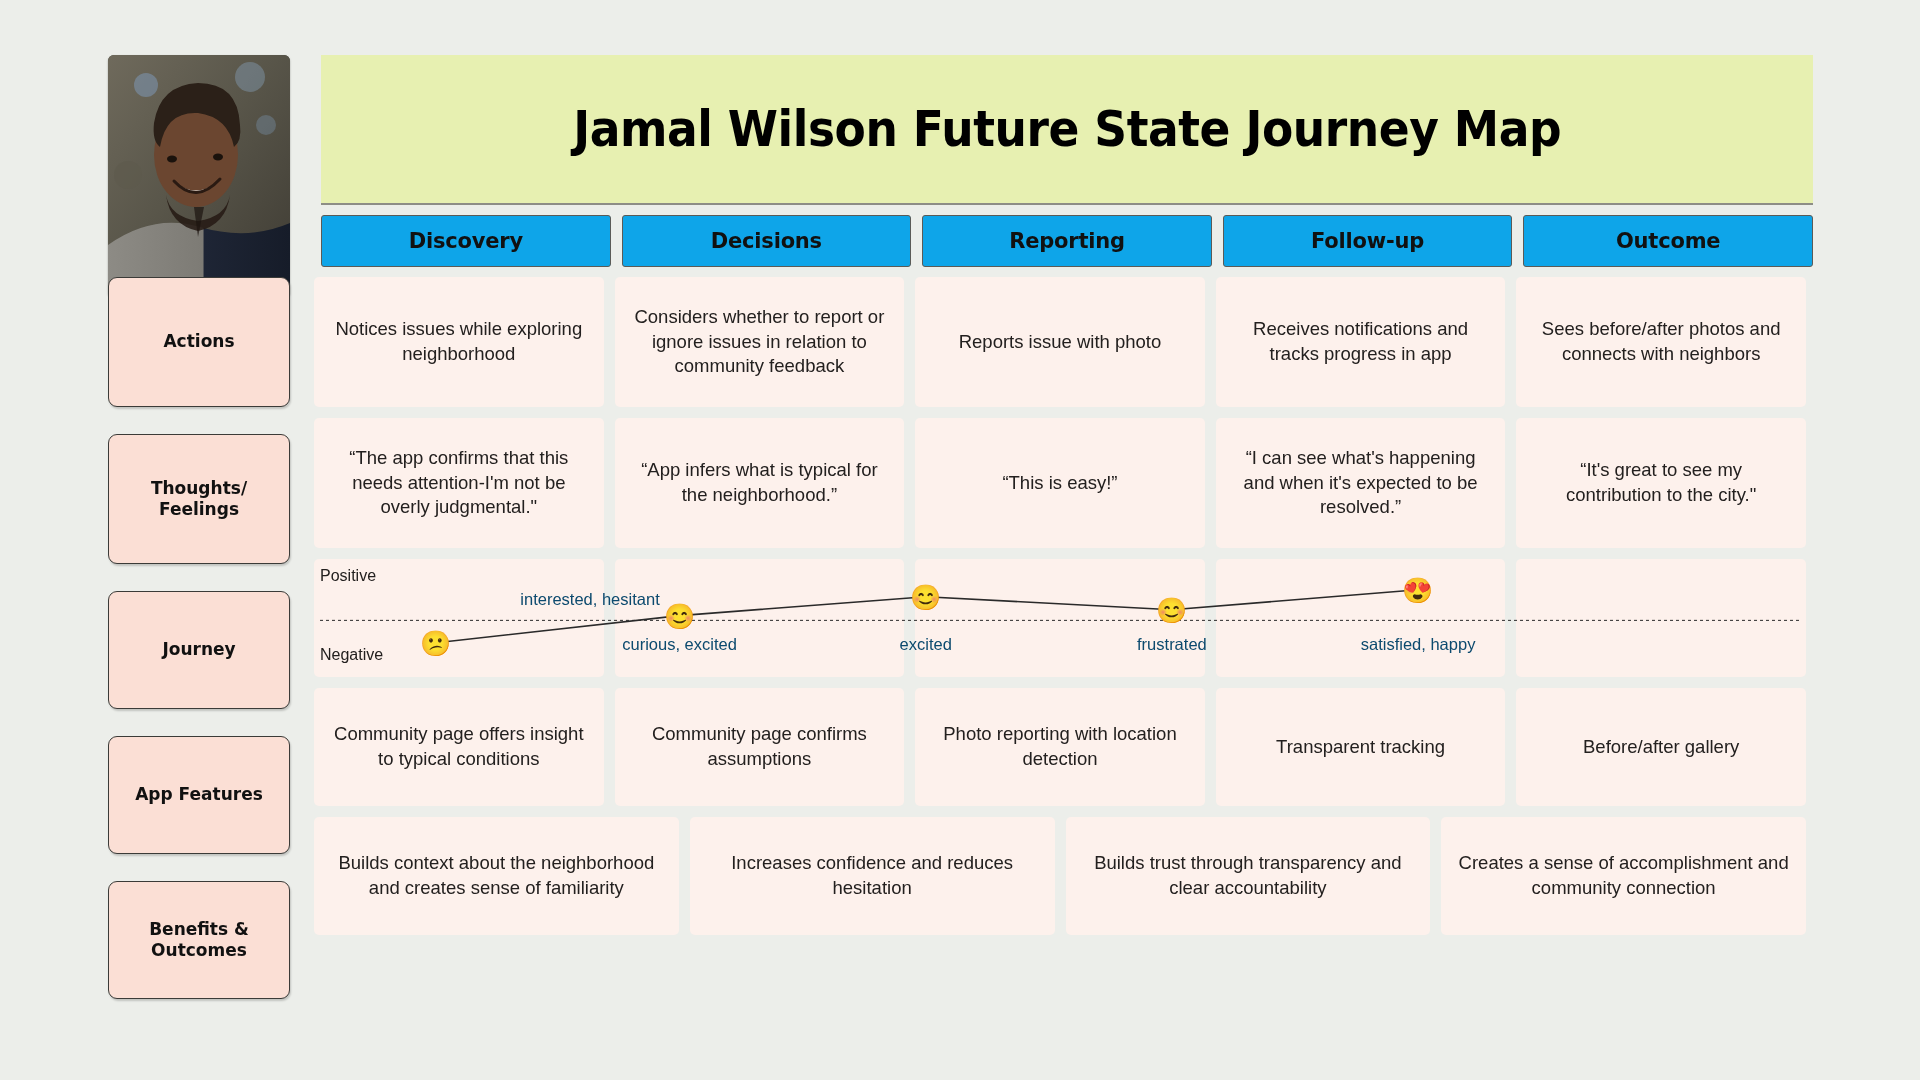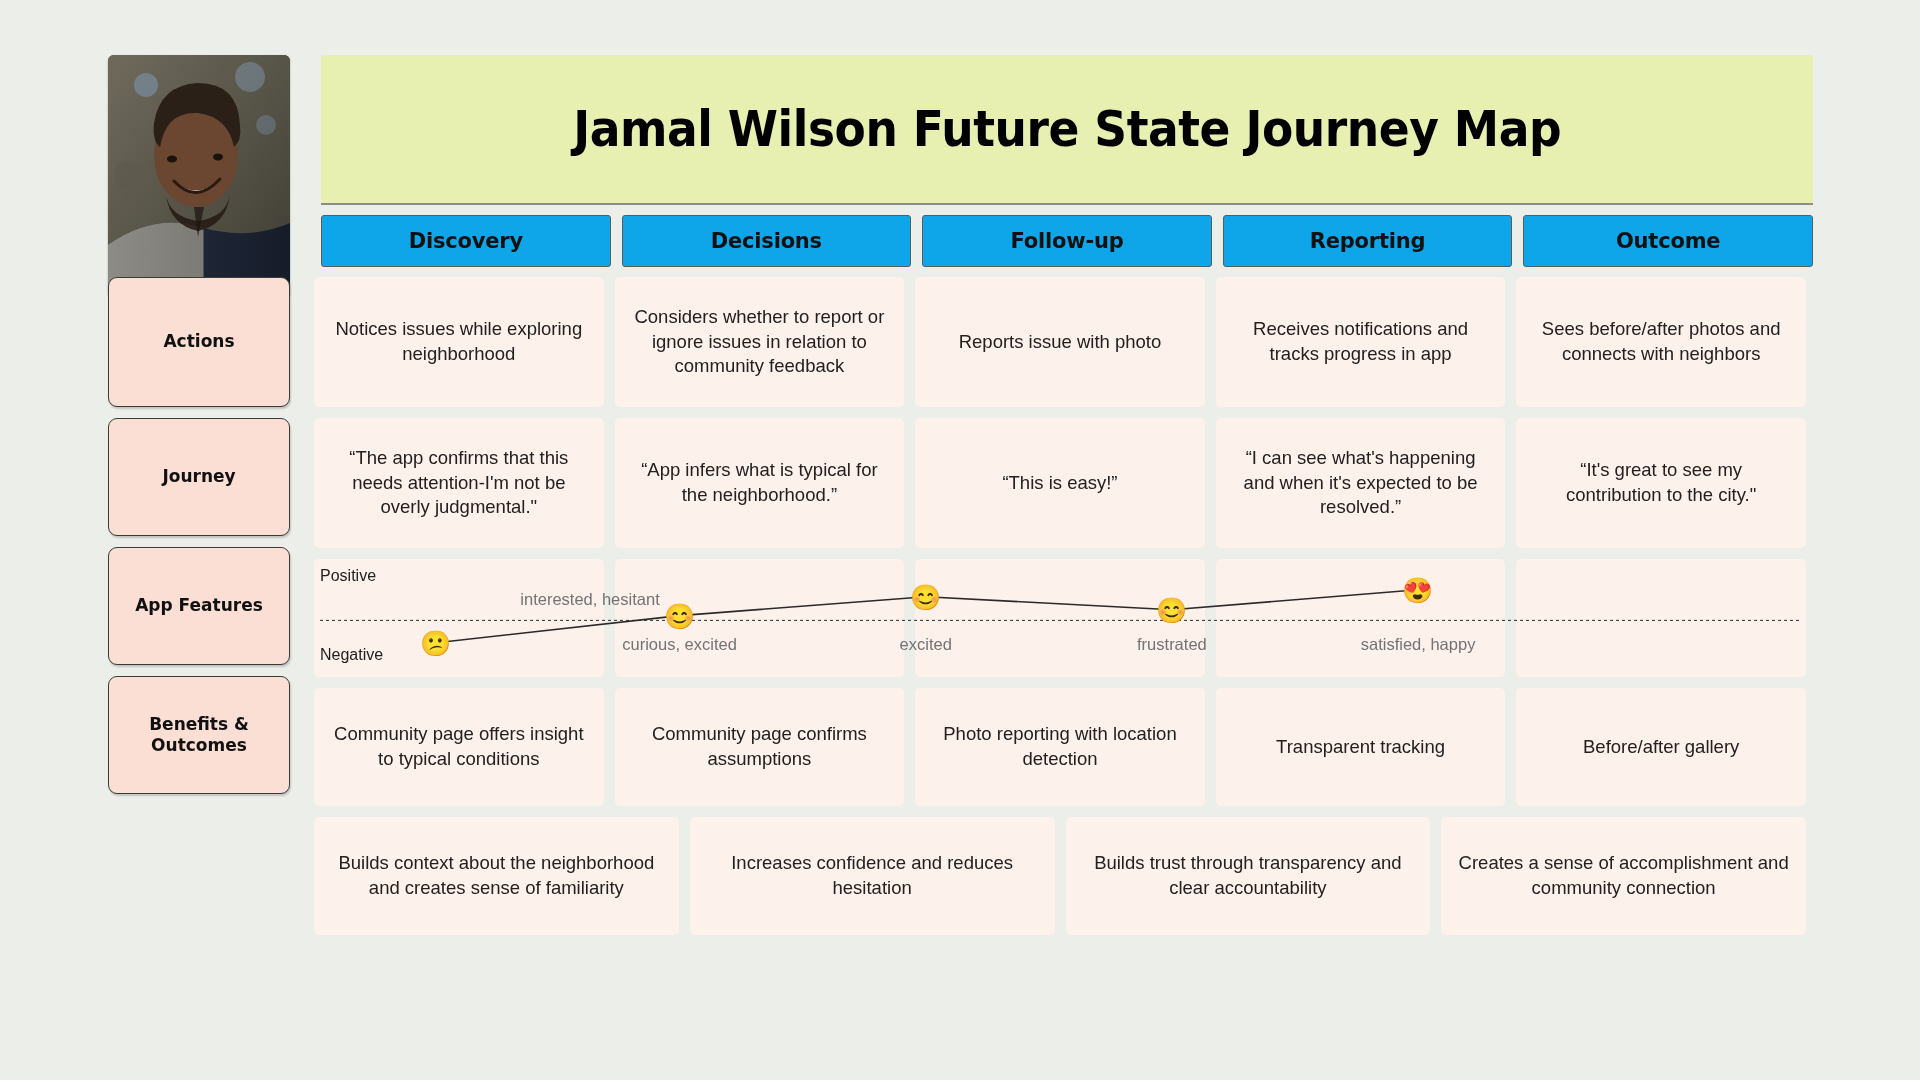--- a/index.html
+++ b/index.html
@@ -72,21 +72,21 @@
   }
 
   .rowlabels {
     position: absolute; left: 0; top: 62px;
     width: 182px;
   }
   .rowlabel {
     background: #fbdfd5;
     border: 1.5px solid #3b3b38;
     border-radius: 9px;
-    margin-bottom: 11px;
+    margin-bottom: 27px;
     display: flex; align-items: center; justify-content: center;
     text-align: center;
     font-family: "DejaVu Sans", sans-serif;
     font-weight: 700;
     font-size: 17px;
     line-height: 1.25;
     color: #111;
     box-shadow: 1px 2px 2px rgba(0,0,0,.18);
     padding: 0 6px;
   }
@@ -137,21 +137,21 @@
     position: absolute;
     font-size: 16px;
     color: #23201f;
     white-space: nowrap;
   }
   .axis-positive { left: 6px;  top: 8px; }
   .axis-negative { left: 6px;  top: 87px; }
   .mood-note {
     position: absolute;
     font-size: 16.5px;
-    color: #737373;
+    color: #0c4a6e;
     white-space: nowrap;
     transform: translateX(-50%);
   }
   .emoji {
     position: absolute;
     font-size: 25px;
     line-height: 1;
     transform: translate(-50%, -50%);
   }
 </style>
@@ -202,33 +202,36 @@
   <div class="grid">
 
     <div class="colhead-row">
       <div class="colhead">
           <span>Discovery</span>
         </div>
       <div class="colhead">
           <span>Decisions</span>
         </div>
       <div class="colhead">
+          <span>Reporting</span>
+        </div>
+      <div class="colhead">
           <span>Follow-up</span>
-        </div>
-      <div class="colhead">
-          <span>Reporting</span>
         </div>
       <div class="colhead">
           <span>Outcome</span>
         </div>
     </div>
 
     <div class="rowlabels">
       <div class="rowlabel rl-actions">
           <span>Actions</span>
+        </div>
+      <div class="rowlabel rl-thoughts">
+          <span>Thoughts/ Feelings</span>
         </div>
       <div class="rowlabel rl-journey">
           <span>Journey</span>
         </div>
       <div class="rowlabel rl-features">
           <span>App Features</span>
         </div>
       <div class="rowlabel rl-benefits">
           <span>Benefits &amp; Outcomes</span>
         </div>

